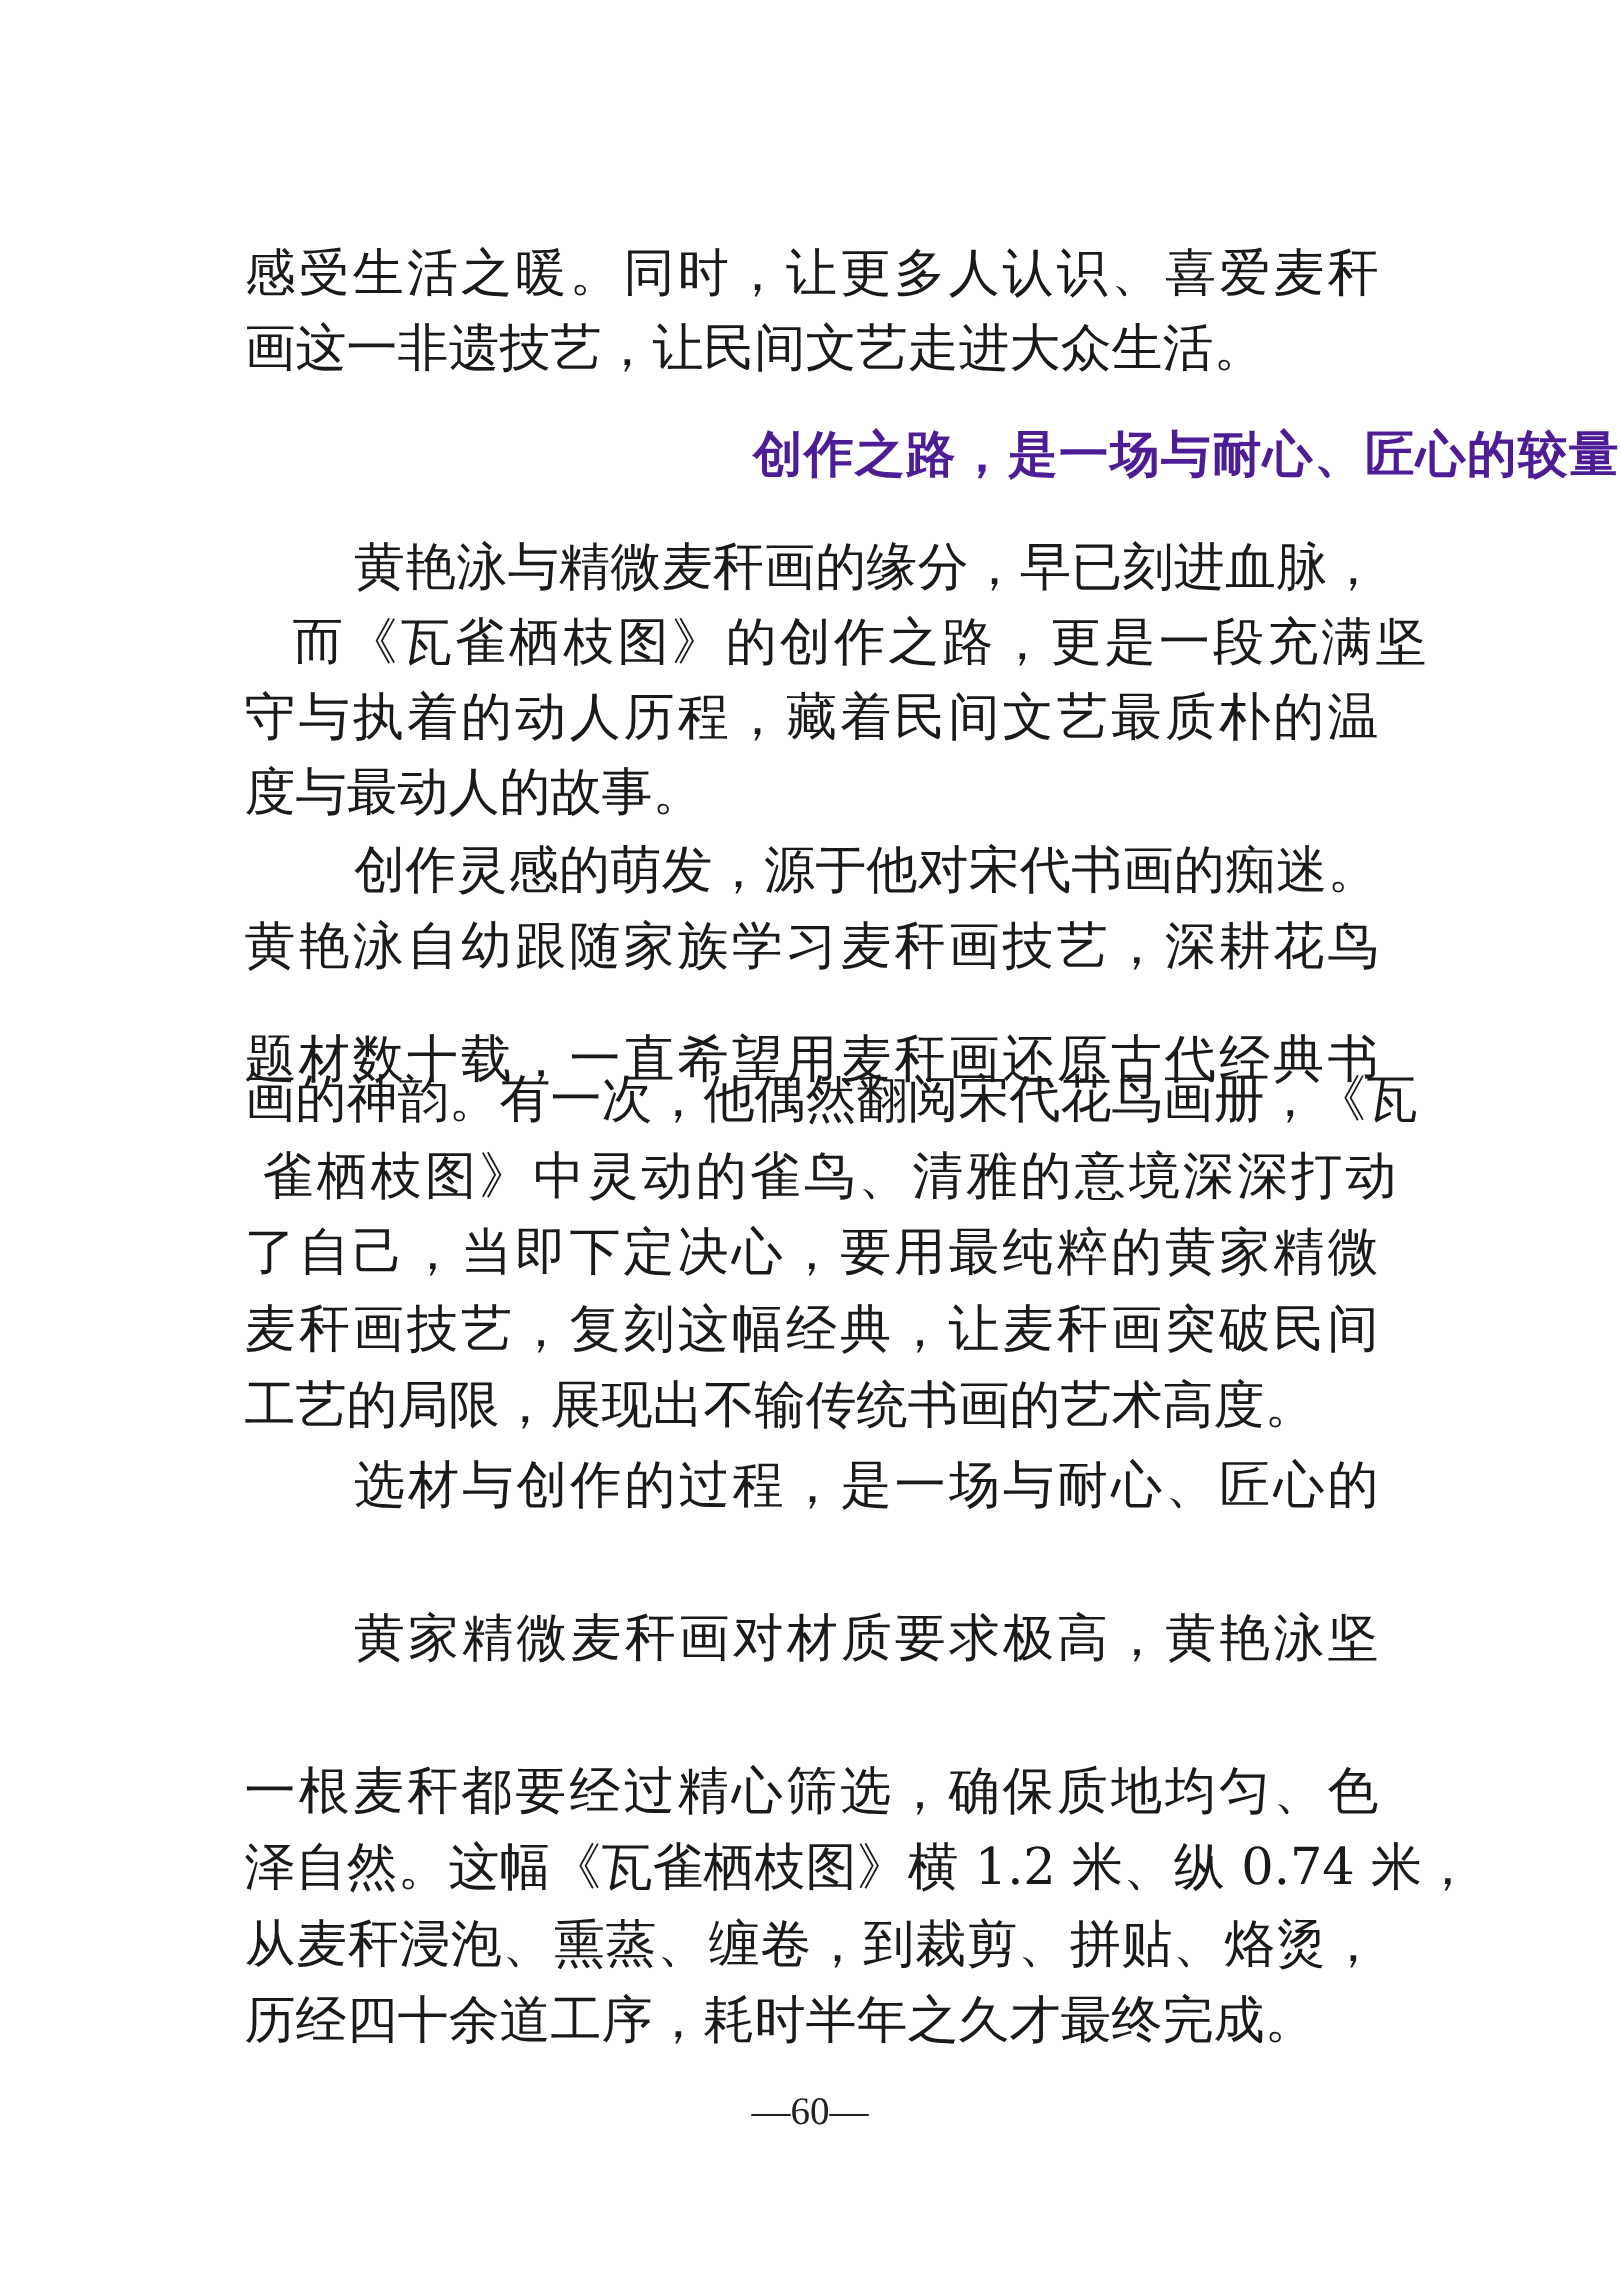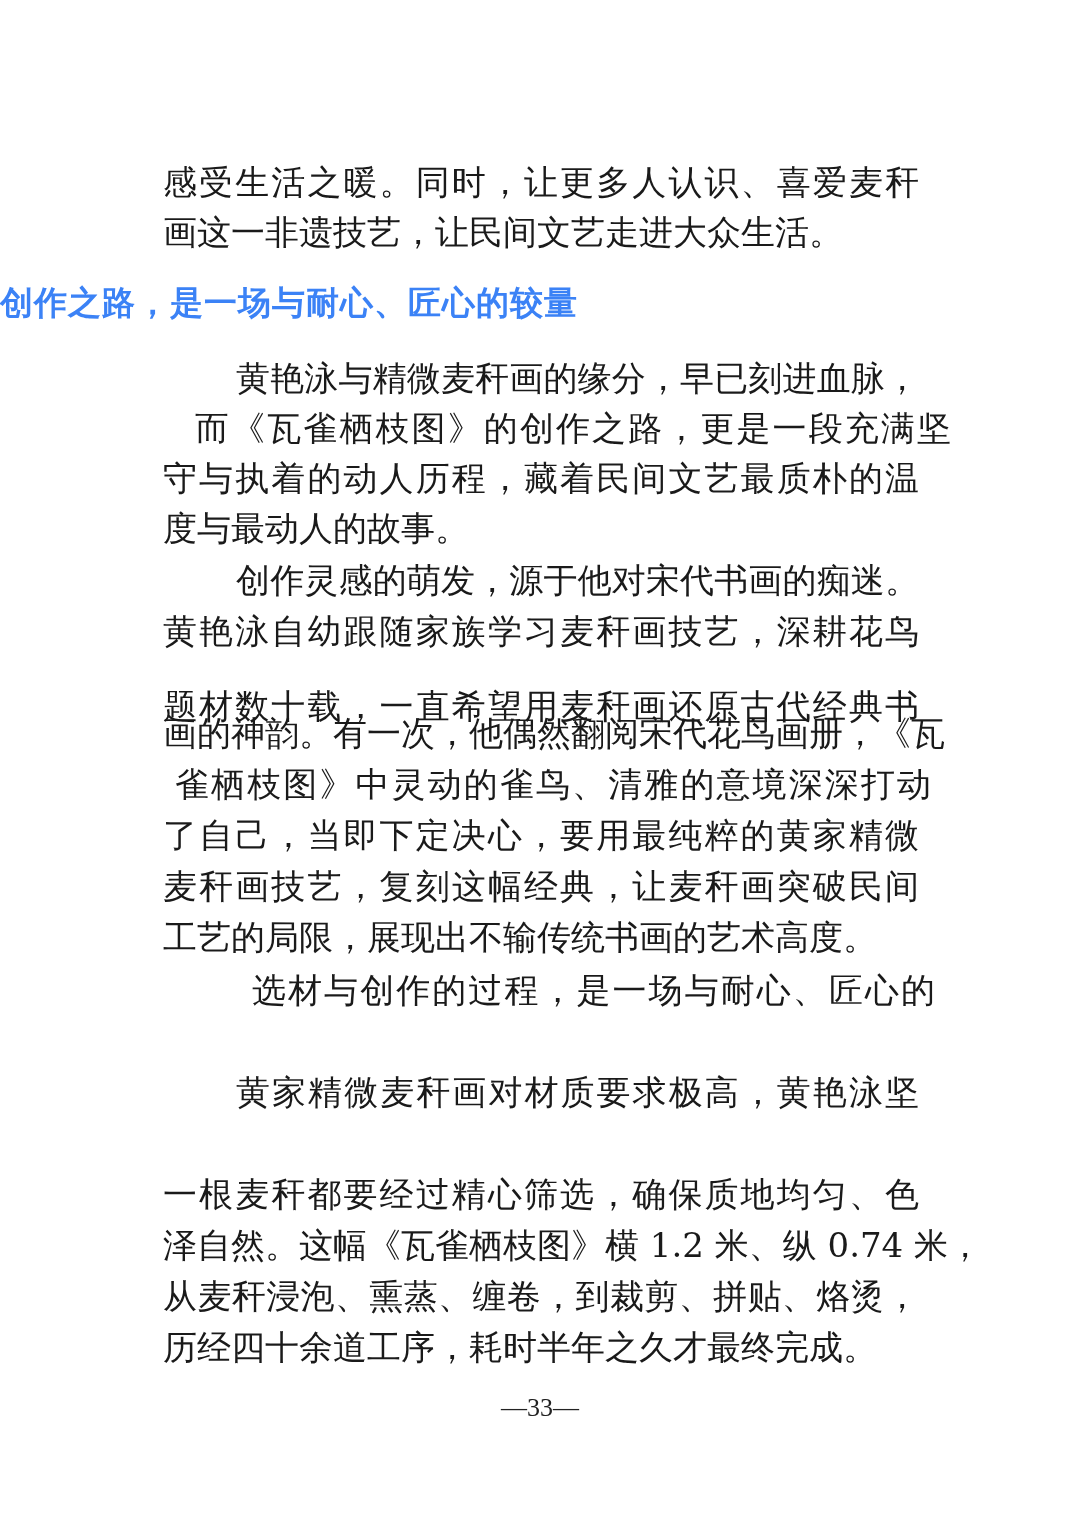--- a/index.html
+++ b/index.html
@@ -19,26 +19,26 @@
     text-align-last: justify;
     letter-spacing: 0px;
   }
   .line.last { text-align-last: left; }
   .line.indent { left: 236px; width: 683px; }
   .heading {
     position: absolute;
     left: 0; width: 1080px;
     top: 278px;
     height: 50px;
-    text-align: left;
+    text-align: right;
     font-family: "DejaVu Sans", "Liberation Sans", sans-serif;
     font-weight: bold;
     font-size: 33px;
     line-height: 50px;
-    color: #3b82f6;
+    color: #4c1d95;
     letter-spacing: 1px;
   }
   .page-number {
     position: absolute;
     left: 0; width: 1080px;
     top: 1393px;
     text-align: center;
     font-family: "Liberation Serif", "DejaVu Serif", serif;
     font-size: 26px;
     line-height: 30px;
@@ -62,22 +62,22 @@
 
   <div class="line last" style="top:503px;">度与最动人的故事。</div>
   <div class="line" style="top:606px;">黄艳泳自幼跟随家族学习麦秆画技艺，深耕花鸟</div>
   <div class="line" style="top:657px;margin-top:24px;">题材数十载，一直希望用麦秆画还原古代经典书</div>
   <div class="line" style="top:708px;">画的神韵。有一次，他偶然翻阅宋代花鸟画册，《瓦</div>
   <div class="line" style="top:759px;margin-left:12px;">雀栖枝图》中灵动的雀鸟、清雅的意境深深打动</div>
   <div class="line" style="top:810px;">了自己，当即下定决心，要用最纯粹的黄家精微</div>
   <div class="line" style="top:861px;">麦秆画技艺，复刻这幅经典，让麦秆画突破民间</div>
   <div class="line last" style="top:912px;">工艺的局限，展现出不输传统书画的艺术高度。</div>
 
-  <div class="line indent" style="top:965px;margin-left:16px;">选材与创作的过程，是一场与耐心、匠心的</div>
+  <div class="line indent" style="top:965px;">选材与创作的过程，是一场与耐心、匠心的</div>
 
   <div class="line indent" style="top:1067px;">黄家精微麦秆画对材质要求极高，黄艳泳坚</div>
   <div class="line" style="top:1169px;">一根麦秆都要经过精心筛选，确保质地均匀、色</div>
   <div class="line" style="top:1220px;">泽自然。这幅《瓦雀栖枝图》横 1.2 米、纵 0.74 米，</div>
   <div class="line" style="top:1271px;">从麦秆浸泡、熏蒸、缠卷，到裁剪、拼贴、烙烫，</div>
   <div class="line last" style="top:1322px;">历经四十余道工序，耗时半年之久才最终完成。</div>
 
-  <div class="page-number">—33—</div>
+  <div class="page-number">—60—</div>
 </div>
 
 </body></html>

